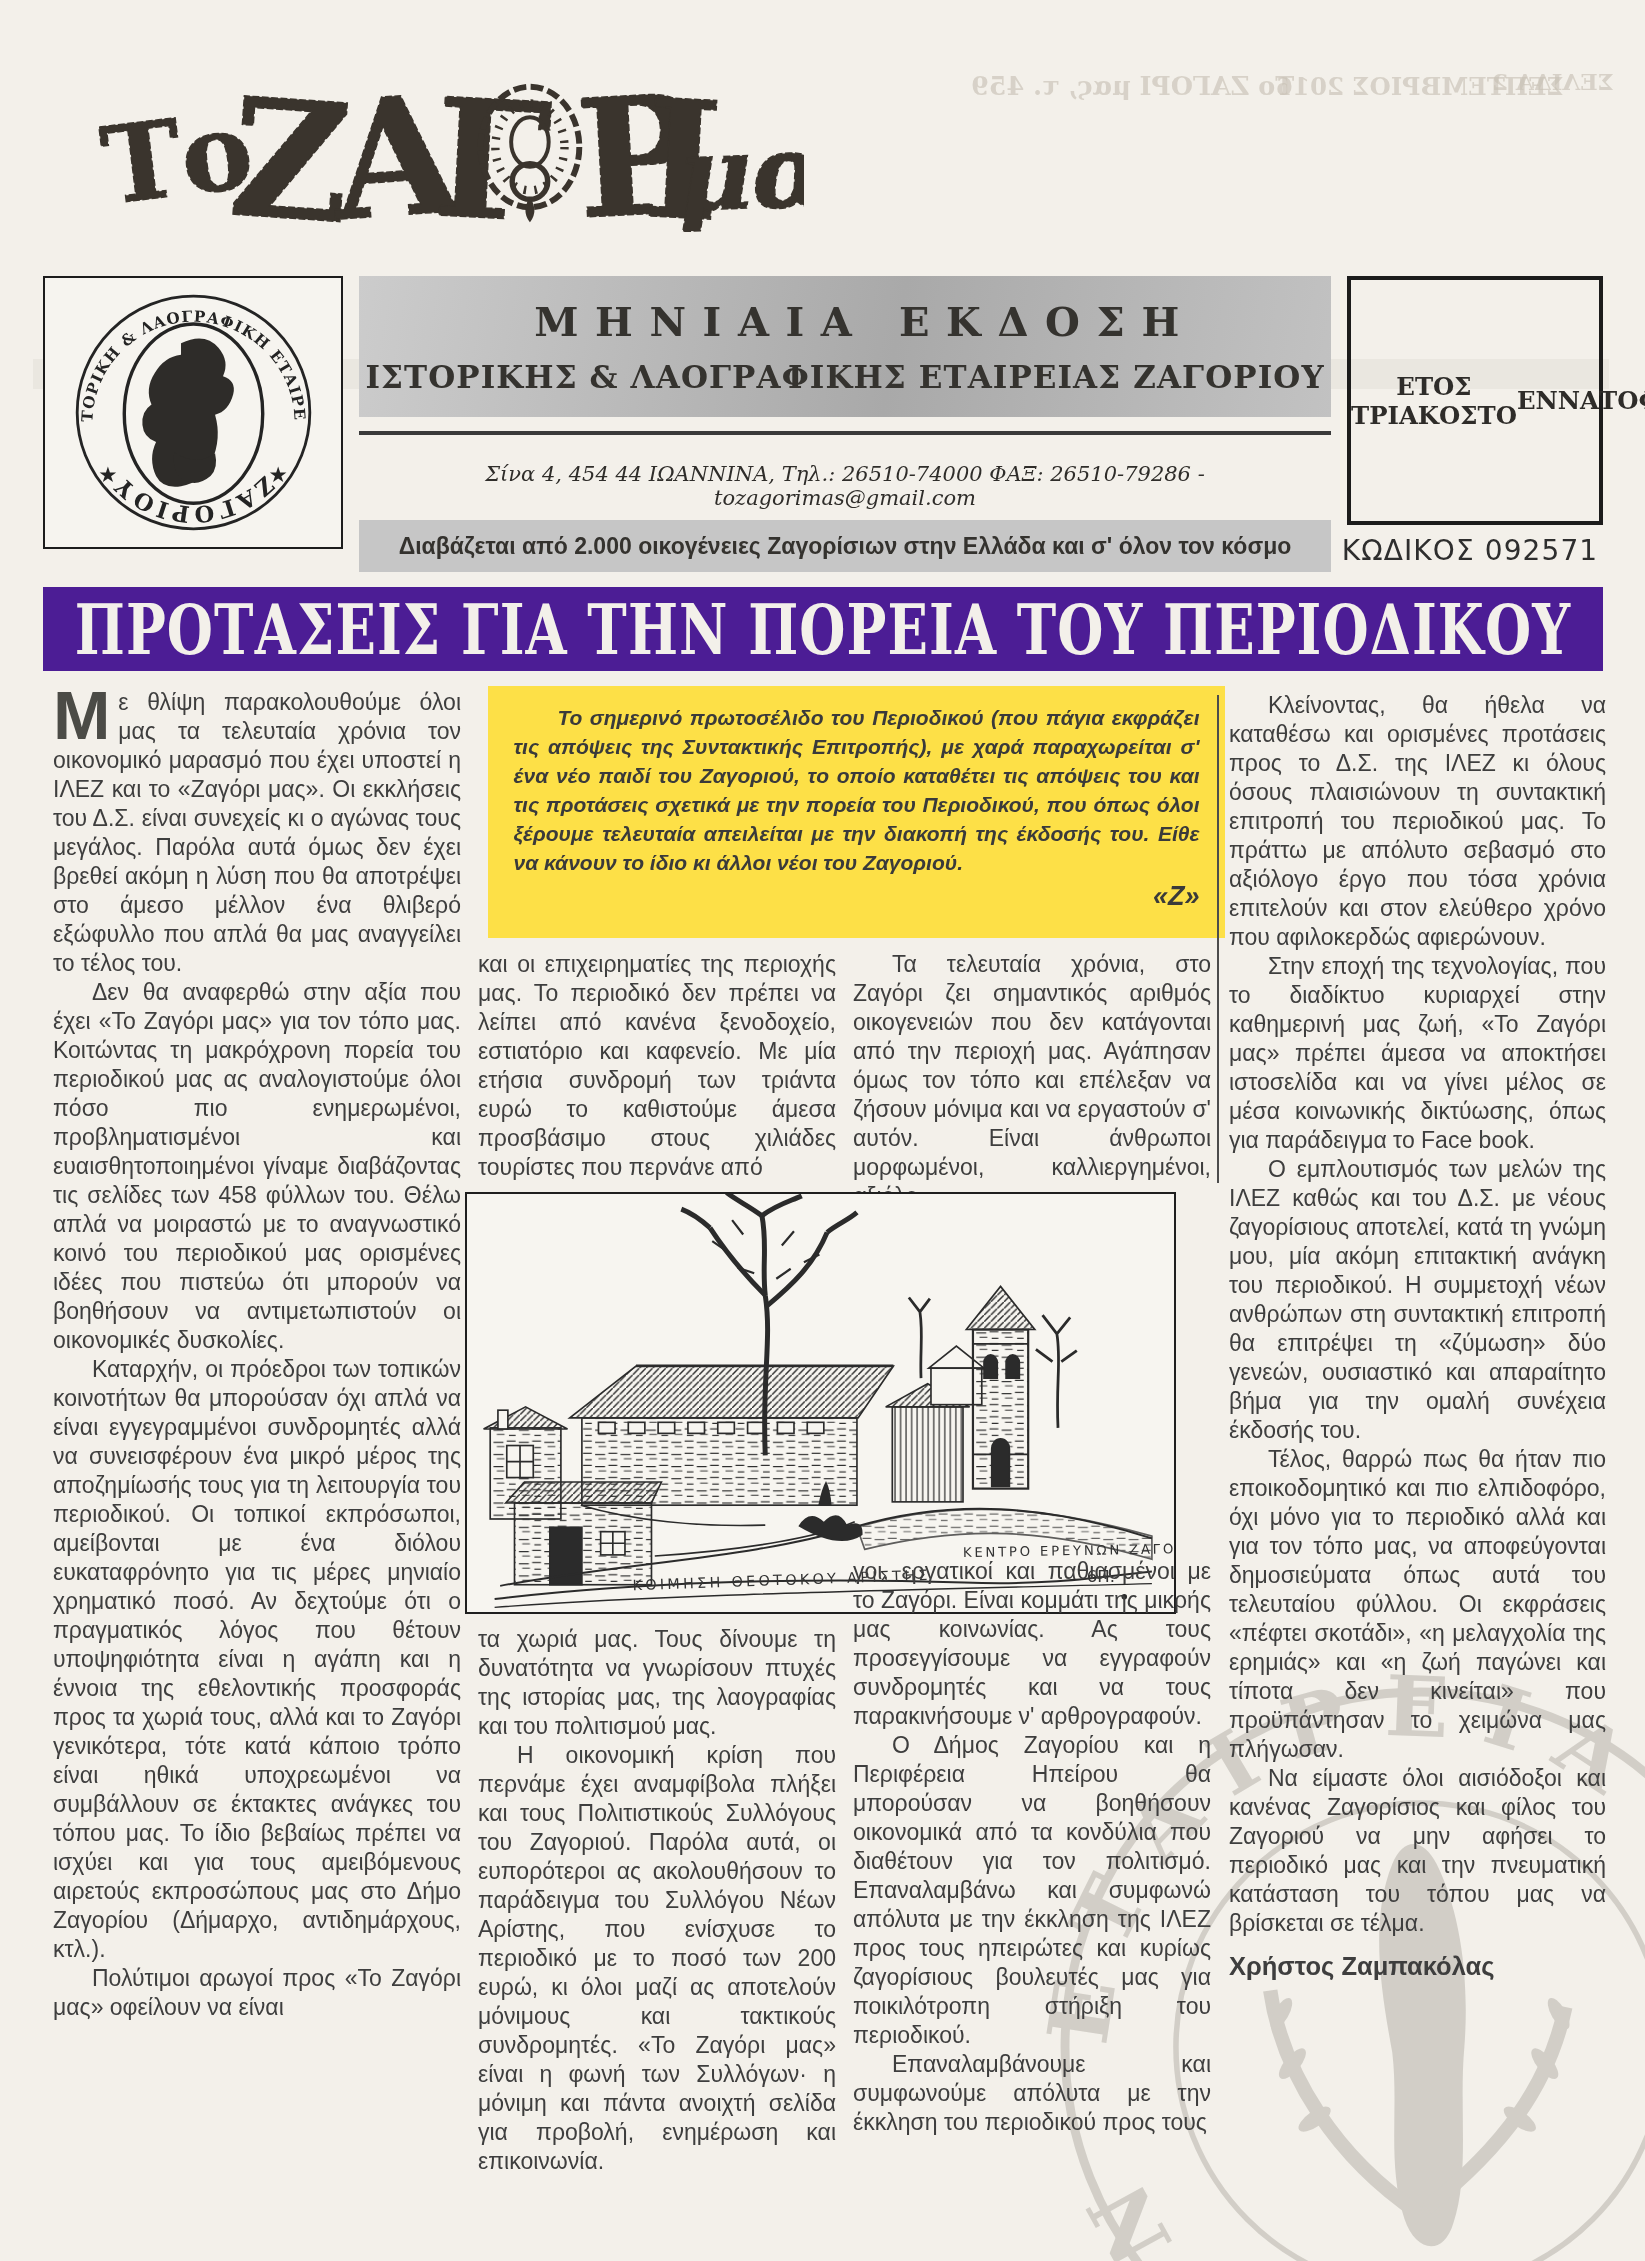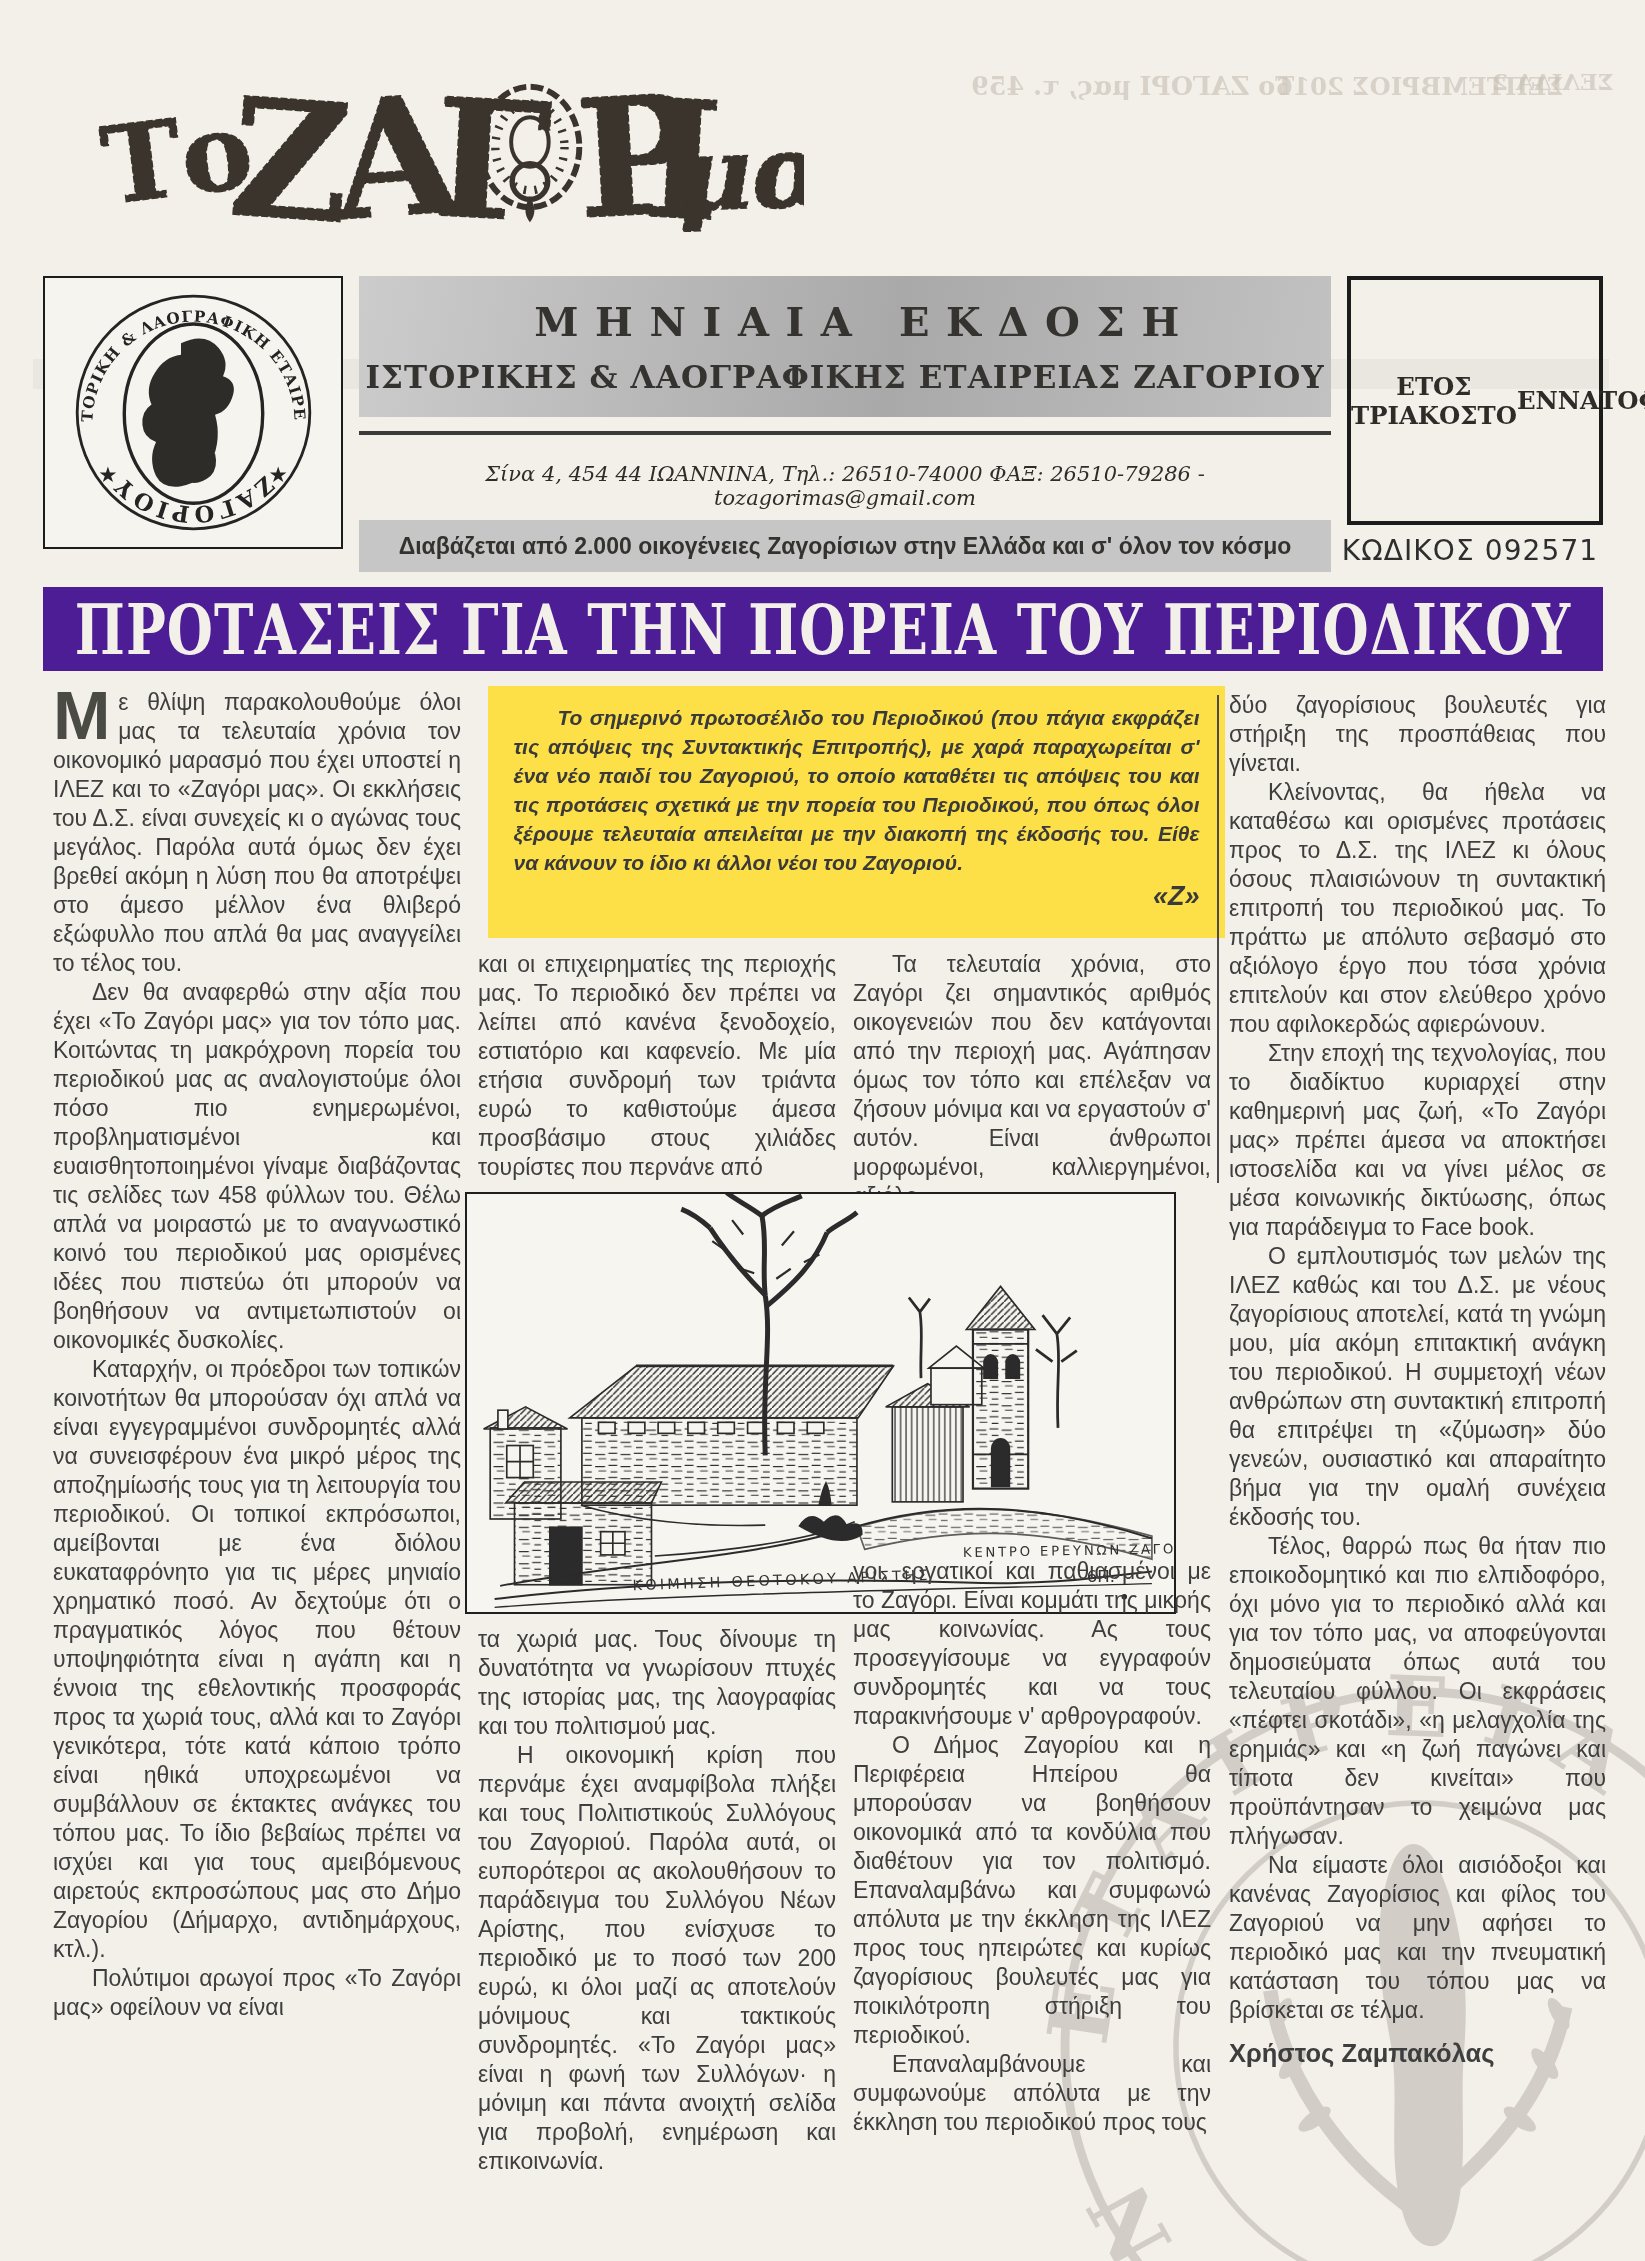--- a/index.html
+++ b/index.html
@@ -292,21 +292,20 @@
     <p class="ind">Η οικονομική κρίση που περνάμε έχει αναμφίβολα πλήξει και τους Πολιτιστικούς Συλλόγους του Ζαγοριού. Παρόλα αυτά, οι ευπορότεροι ας ακολουθήσουν το παράδειγμα του Συλλόγου Νέων Αρίστης, που ενίσχυσε το περιοδικό με το ποσό των 200 ευρώ, κι όλοι μαζί ας αποτελούν μόνιμους και τακτικούς συνδρομητές. «Το Ζαγόρι μας» είναι η φωνή των Συλλόγων· η μόνιμη και πάντα ανοιχτή σελίδα για προβολή, ενημέρωση και επικοινωνία.</p>
   </div>
 
   <div id="col3bot" class="col">
     <p>γοι, εργατικοί και παθιασμένοι με το Ζαγόρι. Είναι κομμάτι της μικρής μας κοινωνίας. Ας τους προσεγγίσουμε να εγγραφούν συνδρομητές και να τους παρακινήσουμε ν' αρθρογραφούν.</p>
     <p class="ind">Ο Δήμος Ζαγορίου και η Περιφέρεια Ηπείρου θα μπορούσαν να βοηθήσουν οικονομικά από τα κονδύλια που διαθέτουν για τον πολιτισμό. Επαναλαμβάνω και συμφωνώ απόλυτα με την έκκληση της ΙΛΕΖ προς τους ηπειρώτες και κυρίως ζαγορίσιους βουλευτές μας για ποικιλότροπη στήριξη του περιοδικού.</p>
     <p class="ind">Επαναλαμβάνουμε και συμφωνούμε απόλυτα με την έκκληση του περιοδικού προς τους</p>
   </div>
 
   <div id="col4" class="col">
-    <p>δύο ζαγορίσιους βουλευτές για στήριξη της προσπάθειας που γίνεται.</p>
     <p class="ind">Κλείνοντας, θα ήθελα να καταθέσω και ορισμένες προτάσεις προς το Δ.Σ. της ΙΛΕΖ κι όλους όσους πλαισιώνουν τη συντακτική επιτροπή του περιοδικού μας. Το πράττω με απόλυτο σεβασμό στο αξιόλογο έργο που τόσα χρόνια επιτελούν και στον ελεύθερο χρόνο που αφιλοκερδώς αφιερώνουν.</p>
     <p class="ind">Στην εποχή της τεχνολογίας, που το διαδίκτυο κυριαρχεί στην καθημερινή μας ζωή, «Το Ζαγόρι μας» πρέπει άμεσα να αποκτήσει ιστοσελίδα και να γίνει μέλος σε μέσα κοινωνικής δικτύωσης, όπως για παράδειγμα το Face book.</p>
     <p class="ind">Ο εμπλουτισμός των μελών της ΙΛΕΖ καθώς και του Δ.Σ. με νέους ζαγορίσιους αποτελεί, κατά τη γνώμη μου, μία ακόμη επιτακτική ανάγκη του περιοδικού. Η συμμετοχή νέων ανθρώπων στη συντακτική επιτροπή θα επιτρέψει τη «ζύμωση» δύο γενεών, ουσιαστικό και απαραίτητο βήμα για την ομαλή συνέχεια έκδοσής του.</p>
     <p class="ind">Τέλος, θαρρώ πως θα ήταν πιο εποικοδομητικό και πιο ελπιδοφόρο, όχι μόνο για το περιοδικό αλλά και για τον τόπο μας, να αποφεύγονται δημοσιεύματα όπως αυτά του τελευταίου φύλλου. Οι εκφράσεις «πέφτει σκοτάδι», «η μελαγχολία της ερημιάς» και «η ζωή παγώνει και τίποτα δεν κινείται» που προϋπάντησαν το χειμώνα μας πλήγωσαν.</p>
     <p class="ind">Να είμαστε όλοι αισιόδοξοι και κανένας Ζαγορίσιος και φίλος του Ζαγοριού να μην αφήσει το περιοδικό μας και την πνευματική κατάσταση του τόπου μας να βρίσκεται σε τέλμα.</p>
     <p class="sig">Χρήστος Ζαμπακόλας</p>
   </div>
 
   </div>
 </div>

